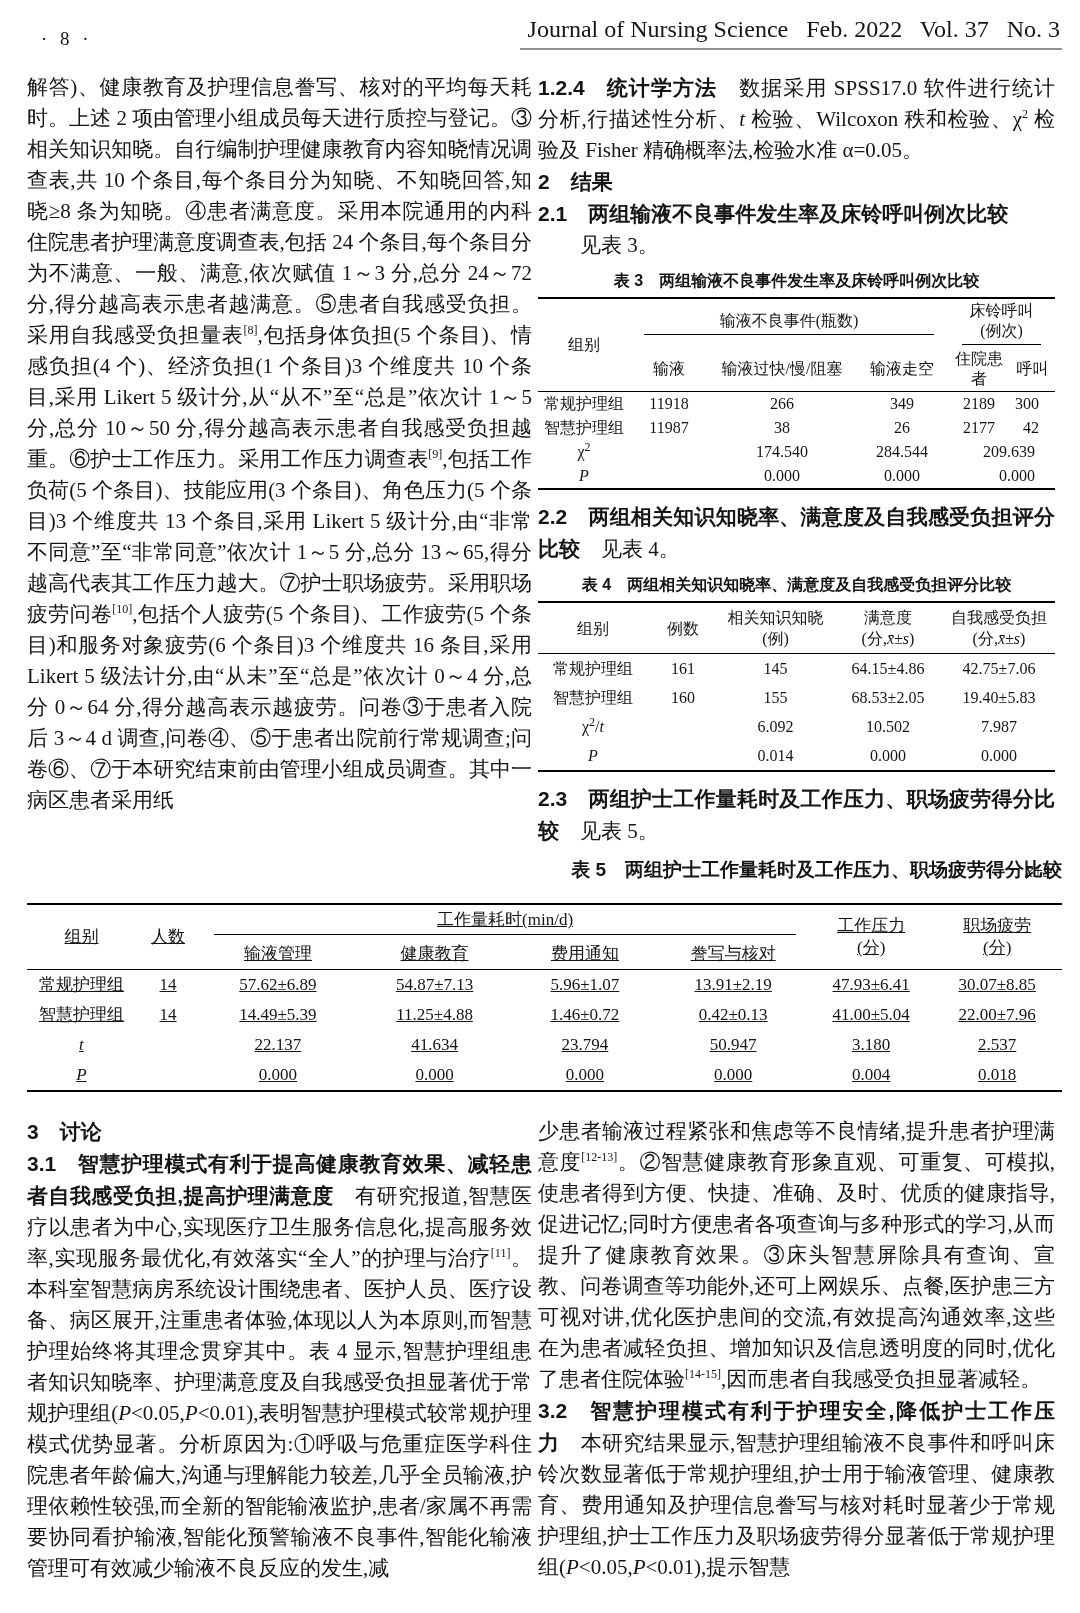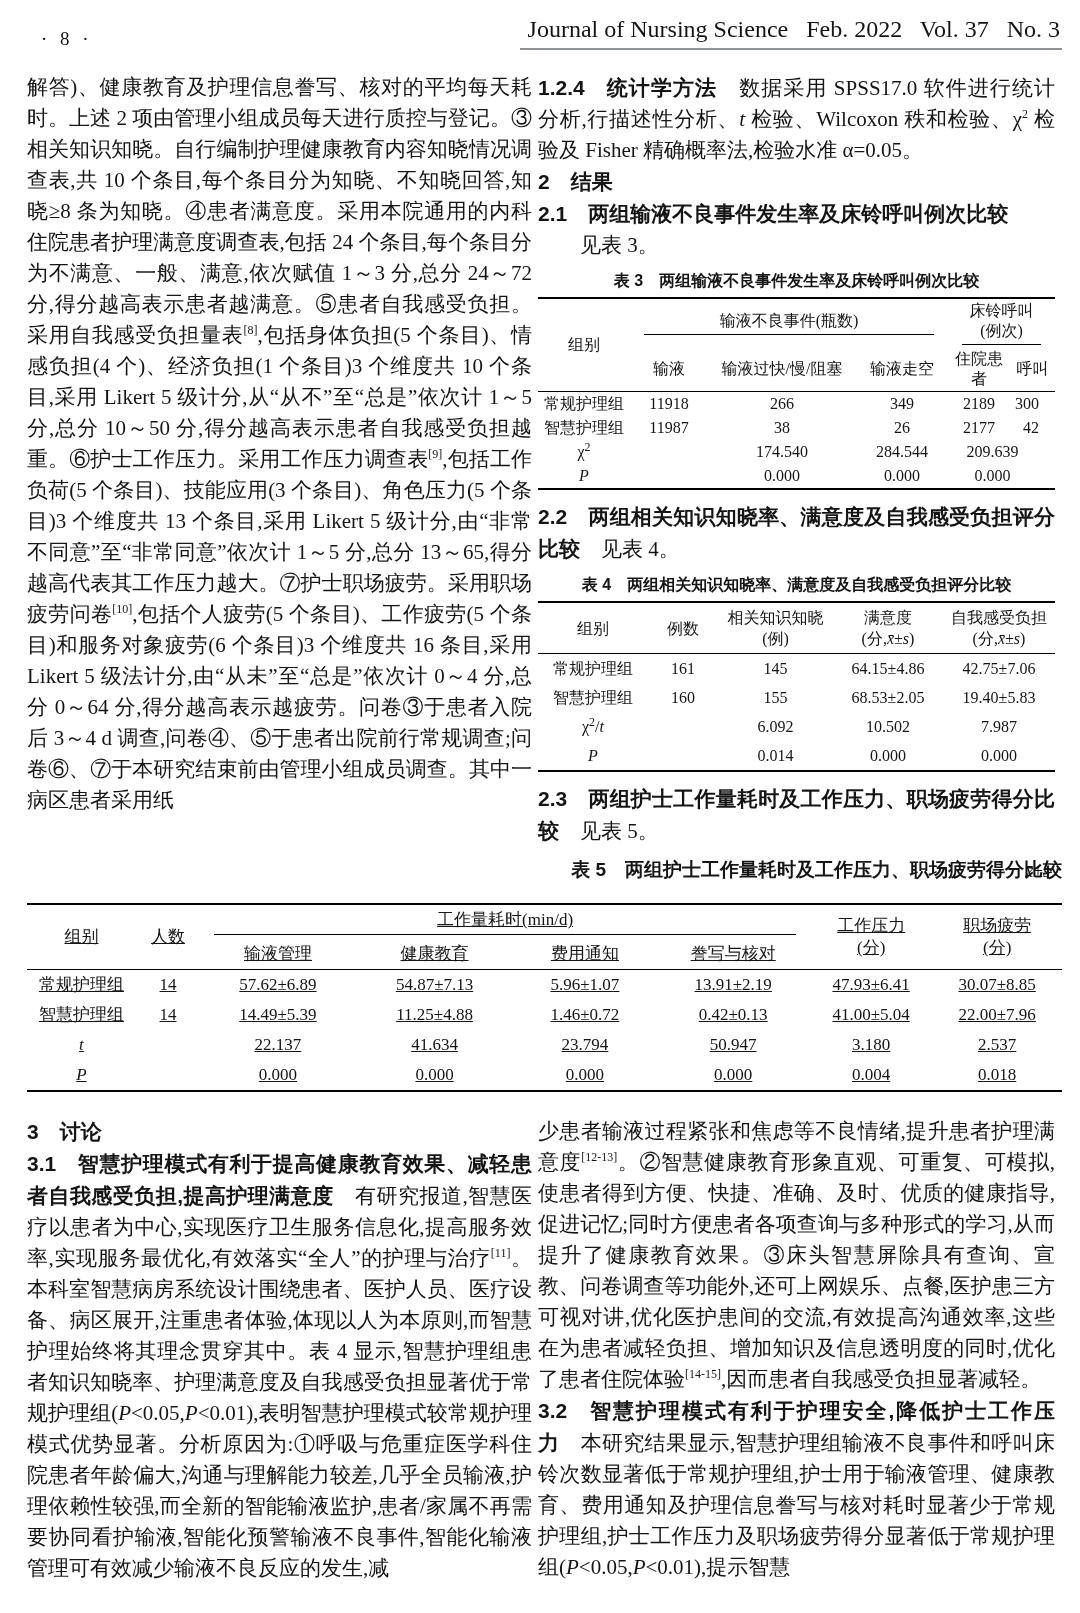--- a/index.html
+++ b/index.html
@@ -32,21 +32,21 @@
   .run-sup{font-size:12px;vertical-align:super;line-height:0;}
   
   .table-title{font-size:16px;text-align:center;margin:8px 0 4px;line-height:24px;}
   .paper{width:100%;border-collapse:collapse;border-top:2px solid #000;border-bottom:2px solid #000;}
   .paper thead{border-bottom:1px solid #000;}
   .paper th,.paper td{font-weight:normal;text-align:center;font-size:16px;line-height:20px;padding:2px 2px;}
   .gcell{border-bottom:1px solid #000;margin:0 12px;padding-bottom:3px;}
   .t4 .paper th,.t4 .paper td{padding:4px 2px;line-height:21px;}
   .t5 .paper th,.t5 .paper td{font-size:17px;line-height:22px;padding:4px 2px;text-decoration:underline;}
   .paper td.r{text-align:right;padding-right:16px;}
-  .paper td.r2{text-align:center;padding-right:20px;}
+  .paper td.r2{text-align:right;padding-right:20px;}
   
   .t5block{margin-top:10px;}
   .t5titlebar{position:relative;text-align:right;font-size:19px;margin:0 0 20px;line-height:26px;}
   .t5right{position:absolute;right:12px;top:1px;font-size:18px;}
 </style>
 </head>
 <body>
 
 <div class="page">
 

